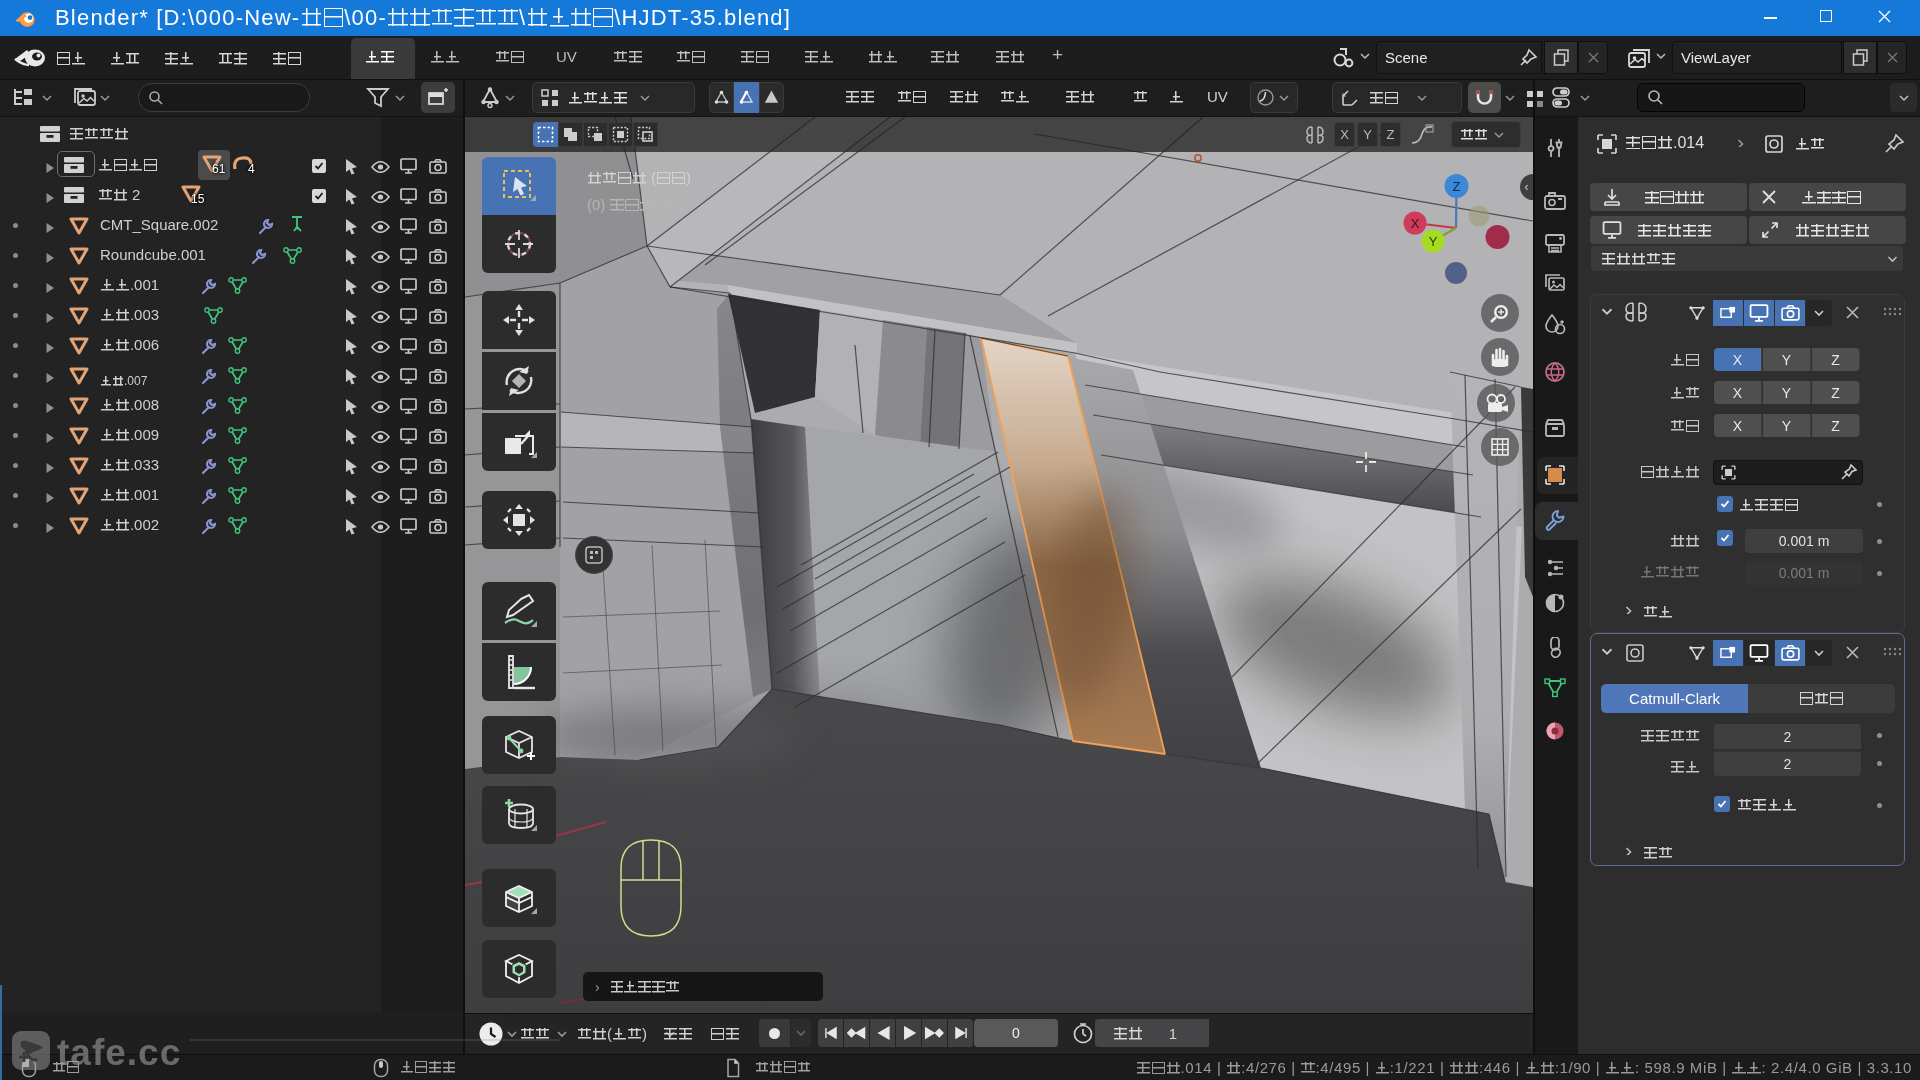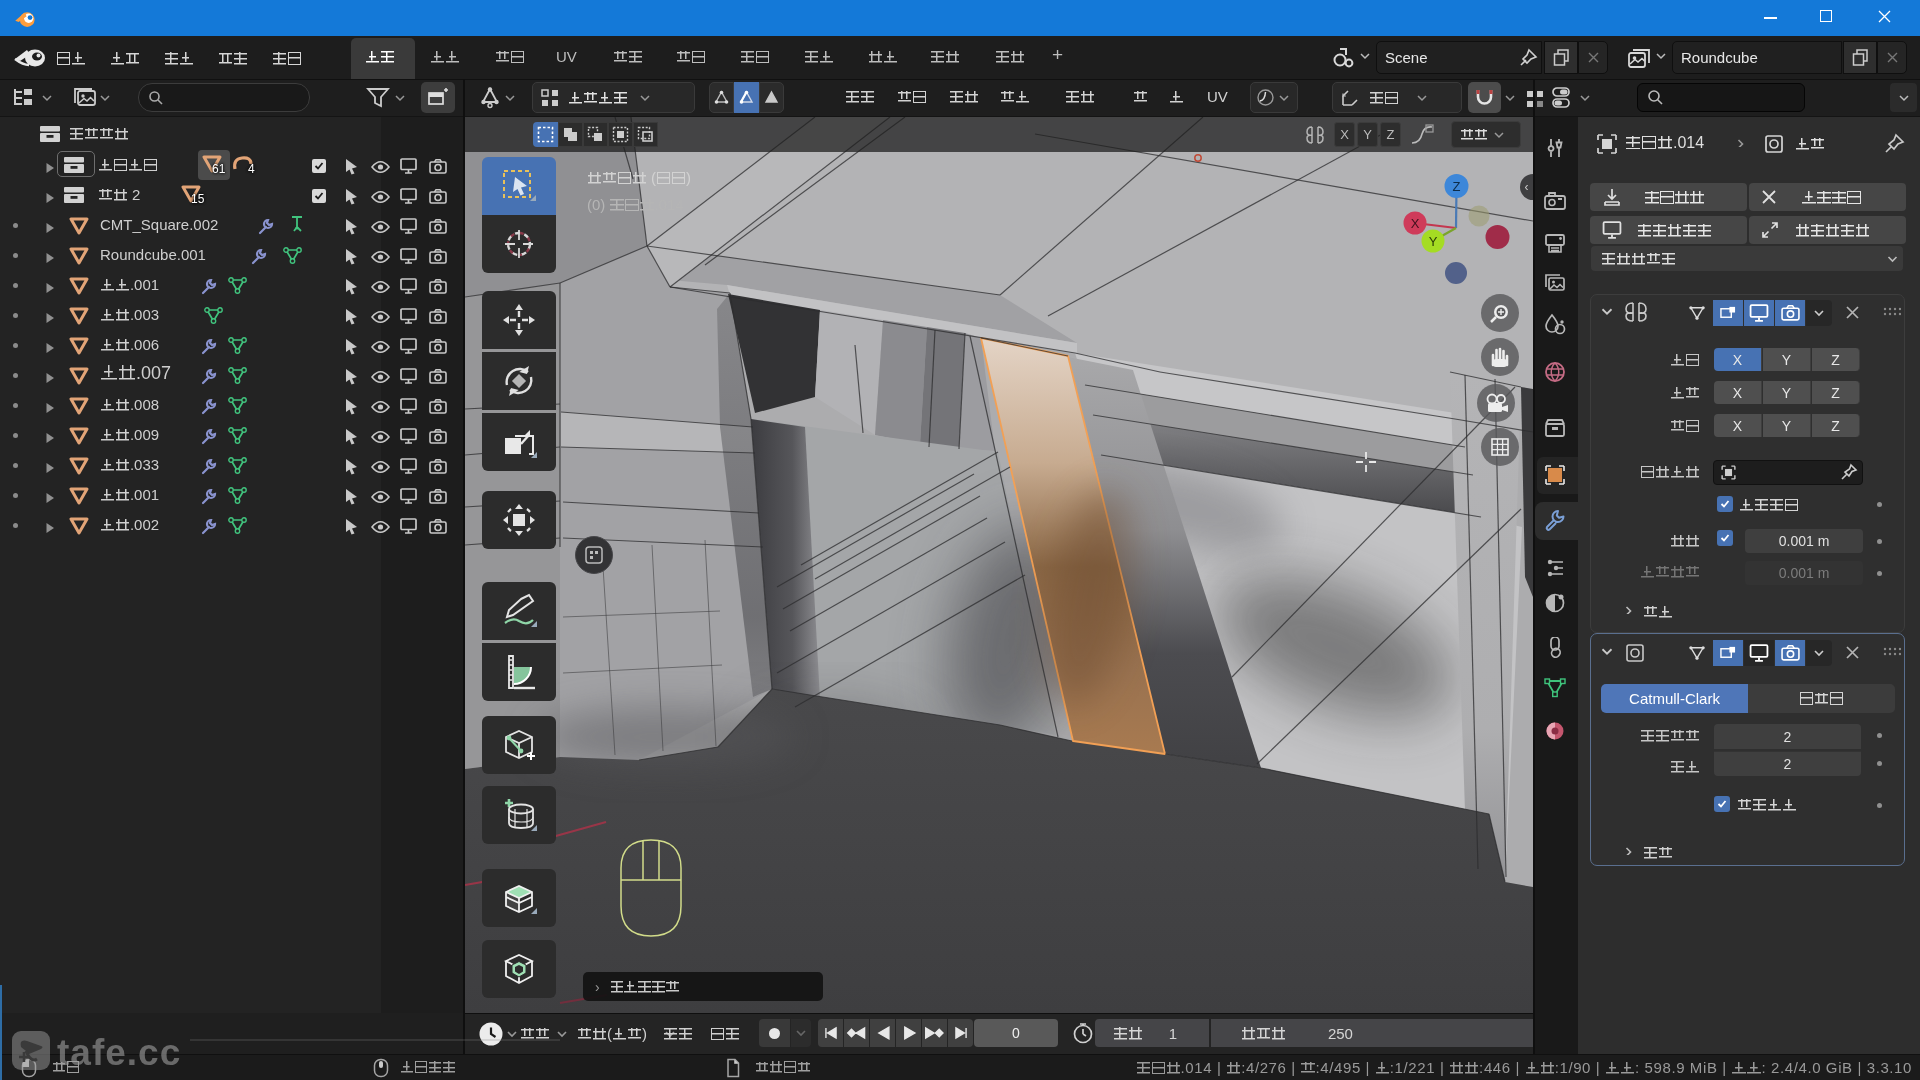--- a/index.html
+++ b/index.html
@@ -14,20 +14,21 @@
 </style></head>
 <body>
 
 <div class="abs" style="left:0;top:0;width:1920px;height:36px;background:#1479d8">
   <svg class="abs" style="left:13px;top:6px" width="25" height="25" viewBox="0 0 22 22">
       <circle cx="12.5" cy="12" r="6.5" fill="#ff9e3d"></circle>
       <circle cx="13.8" cy="10.8" r="4.1" fill="#fff"></circle>
       <circle cx="15" cy="10.2" r="2.1" fill="#1479d8"></circle>
       <path d="M2 13 L10 6 L12 9 L5 14 Z" fill="#ff9e3d"></path>
     </svg>
+  <div class="abs" style="left:55px;top:5px;font-size:22px;letter-spacing:1.2px;color:#fff">Blender* [D:\000-New-<i class="j j2"></i><i class="j j1"></i>\00-<i class="j j2"></i><i class="j j2"></i><i class="j j3"></i><i class="j j0"></i><i class="j j3"></i><i class="j j3"></i>\<i class="j j2"></i><i class="j j4"></i><i class="j j2"></i><i class="j j1"></i>\HJDT-35.blend]</div>
   <div class="abs" style="left:1764px;top:17px;width:13px;height:1.5px;background:#fff"></div>
   <div class="abs" style="left:1820px;top:10px;width:12px;height:12px;border:1.2px solid #fff"></div>
   <svg class="abs" style="left:1878px;top:10px" width="13" height="13" viewBox="0 0 13 13">
       <path d="M1 1 L12 12 M12 1 L1 12" stroke="#fff" stroke-width="1.3"></path>
     </svg>
 </div>
 
 <div class="abs" style="left:0;top:36px;width:1920px;height:43px;background:#1d1d1d">
   <svg class="abs" style="left:13px;top:9px" width="36" height="25" viewBox="0 0 36 25">
       <ellipse cx="22" cy="13" rx="10" ry="8.5" fill="#e8e8e8"></ellipse>
@@ -86,21 +87,21 @@
 
   <svg class="abs" style="left:1628px;top:10px" width="26" height="24" viewBox="0 0 26 24">
       <rect x="1" y="7" width="16" height="14" rx="2" fill="none" stroke="#d8d8d8" stroke-width="1.8"></rect>
       <path d="M5 4 L21 4 L21 17" fill="none" stroke="#d8d8d8" stroke-width="1.8"></path>
       <circle cx="6.5" cy="12" r="1.8" fill="#d8d8d8"></circle>
       <path d="M2 18 L7 13.5 L10 16 L14 12.5 L16.5 15" fill="none" stroke="#d8d8d8" stroke-width="1.6"></path>
     </svg>
   <svg class="abs" style="left:1656px;top:16px" width="10" height="8" viewBox="0 0 10 8">
       <path d="M1 2 L5 6 L9 2" stroke="#bbb" stroke-width="1.5" fill="none"></path>
     </svg>
-  <div class="abs row" style="left:1672px;top:5px;width:170px;height:33px;background:#202020;border:1px solid #0f0f0f;border-radius:5px 0 0 5px;color:#e8e8e8;font-size:15px;padding-left:8px">Roundcube</div>
+  <div class="abs row" style="left:1672px;top:5px;width:170px;height:33px;background:#202020;border:1px solid #0f0f0f;border-radius:5px 0 0 5px;color:#e8e8e8;font-size:15px;padding-left:8px">ViewLayer</div>
   <div class="abs row" style="left:1843px;top:5px;width:34px;height:33px;background:#2e2e2e;border:1px solid #0f0f0f;justify-content:center">
       <svg width="17" height="17" viewBox="0 0 17 17">
         <rect x="5" y="1" width="10" height="11" fill="none" stroke="#ccc" stroke-width="1.5"></rect>
         <rect x="1.5" y="5" width="10" height="11" fill="#2e2e2e" stroke="#ccc" stroke-width="1.5"></rect>
       </svg>
     </div>
   <div class="abs row" style="left:1877px;top:5px;width:30px;height:33px;background:#252525;border:1px solid #0f0f0f;border-radius:0 5px 5px 0;justify-content:center">
       <svg width="11" height="11" viewBox="0 0 11 11">
         <path d="M1 1 L10 10 M10 1 L1 10" stroke="#777" stroke-width="1.4"></path>
       </svg>
@@ -496,21 +497,21 @@
       <path d="M5.5 3 L7 .7 L11 .7 L12.5 3" fill="none" stroke="#c9c9c9" stroke-width="1.5"></path>
       <circle cx="9" cy="8.5" r="3" fill="none" stroke="#c9c9c9" stroke-width="1.6"></circle>
     </svg>
     <div class="abs" style="left:13px;top:256px;width:5px;height:5px;background:#8b8b8b;border-radius:50%"></div>
     <svg class="abs" style="left:45px;top:255px" width="10" height="12" viewBox="0 0 10 12">
       <path d="M1.5 1 L9 6 L1.5 11 Z" fill="#909090"></path>
     </svg>
     <svg class="abs" style="left:69px;top:250px" width="20" height="18" viewBox="0 0 20 18">
       <path d="M2 2 H18 L10 16 Z" fill="none" stroke="#e2a477" stroke-width="3" stroke-linejoin="round"></path>
     </svg>
-    <div class="abs" style="left:100px;top:246px;font-size:18px;color:#cfcfcf"><i class="j j4"></i><i class="j j2"></i>.007</div>
+    <div class="abs" style="left:100px;top:257px;font-size:12px;color:#cfcfcf"><i class="j j4"></i><i class="j j2"></i>.007</div>
     <svg class="abs" style="left:200px;top:251px" width="17" height="17" viewBox="0 0 17 17">
       <path d="M11 2 a4 4 0 1 0 4 4 l-3 1 -2 -2 1 -3 Z M9 9 L3 15" fill="none" stroke="#8a93cf" stroke-width="2.2" stroke-linecap="round"></path>
     </svg>
     <svg class="abs" style="left:228px;top:250px" width="19" height="17" viewBox="0 0 19 17">
       <path d="M3 3 H16 L9.5 14 Z" fill="none" stroke="#41c47e" stroke-width="1.7"></path>
       <circle cx="3" cy="3" r="2.2" fill="#232323" stroke="#41c47e" stroke-width="1.4"></circle>
       <circle cx="16" cy="3" r="2.2" fill="#232323" stroke="#41c47e" stroke-width="1.4"></circle>
       <circle cx="9.5" cy="14" r="2.2" fill="#232323" stroke="#41c47e" stroke-width="1.4"></circle>
     </svg>
     <svg class="abs" style="left:344px;top:251px" width="15" height="17" viewBox="0 0 15 17">
@@ -1381,24 +1382,20 @@
     </div>
     <div class="abs row" style="left:509px;top:5px;width:84px;height:28px;background:#595959;border-radius:4px;justify-content:center;font-size:14px;color:#f0f0f0">0</div>
     <svg class="abs" style="left:607px;top:8px" width="22" height="22" viewBox="0 0 22 22">
       <circle cx="11" cy="12" r="8.5" stroke="#d0d0d0" stroke-width="1.7" fill="none"></circle>
       <path d="M11 12 V7 M11 12 L14 14 M8 2 h6 M11 2 v2" stroke="#d0d0d0" stroke-width="1.7" fill="none"></path>
     </svg>
     <div class="abs row" style="left:630px;top:5px;width:114px;height:28px;background:#454548;border-radius:4px 0 0 4px;font-size:15px;color:#d5d5d5">
       <span style="margin-left:18px"><i class="j j0"></i><i class="j j2"></i></span>
       <span style="margin-left:auto;margin-right:32px">1</span>
     </div>
-    <div class="abs row" style="left:746px;top:5px;width:322px;height:28px;background:#454548;border-radius:0;font-size:15px;color:#d5d5d5">
-      <span style="margin-left:30px"><i class="j j2"></i><i class="j j3"></i><i class="j j2"></i></span>
-      <span style="margin-left:42px">250</span>
-    </div>
   </div>
 
 <div id="status" class="abs" style="left:0;top:1054px;width:1920px;height:26px;background:#1b1b1b;border-top:1px solid #101010">
     <svg class="abs" style="left:21px;top:3px" width="16" height="20" viewBox="0 0 16 20">
       <rect x="1.5" y="1.5" width="13" height="17" rx="6" fill="none" stroke="#a5a5a5" stroke-width="1.5"></rect>
       <path d="M1.5 7 Q1.5 1.5 8 1.5 L8 9 L1.5 9 Z" fill="#c9c9c9"></path>
     </svg>
     <div class="abs" style="left:52px;top:4px;font-size:14px;color:#9f9f9f"><i class="j j3"></i><i class="j j1"></i></div>
     <svg class="abs" style="left:373px;top:3px" width="16" height="20" viewBox="0 0 16 20">
       <rect x="1.5" y="1.5" width="13" height="17" rx="6" fill="none" stroke="#a5a5a5" stroke-width="1.5"></rect>

